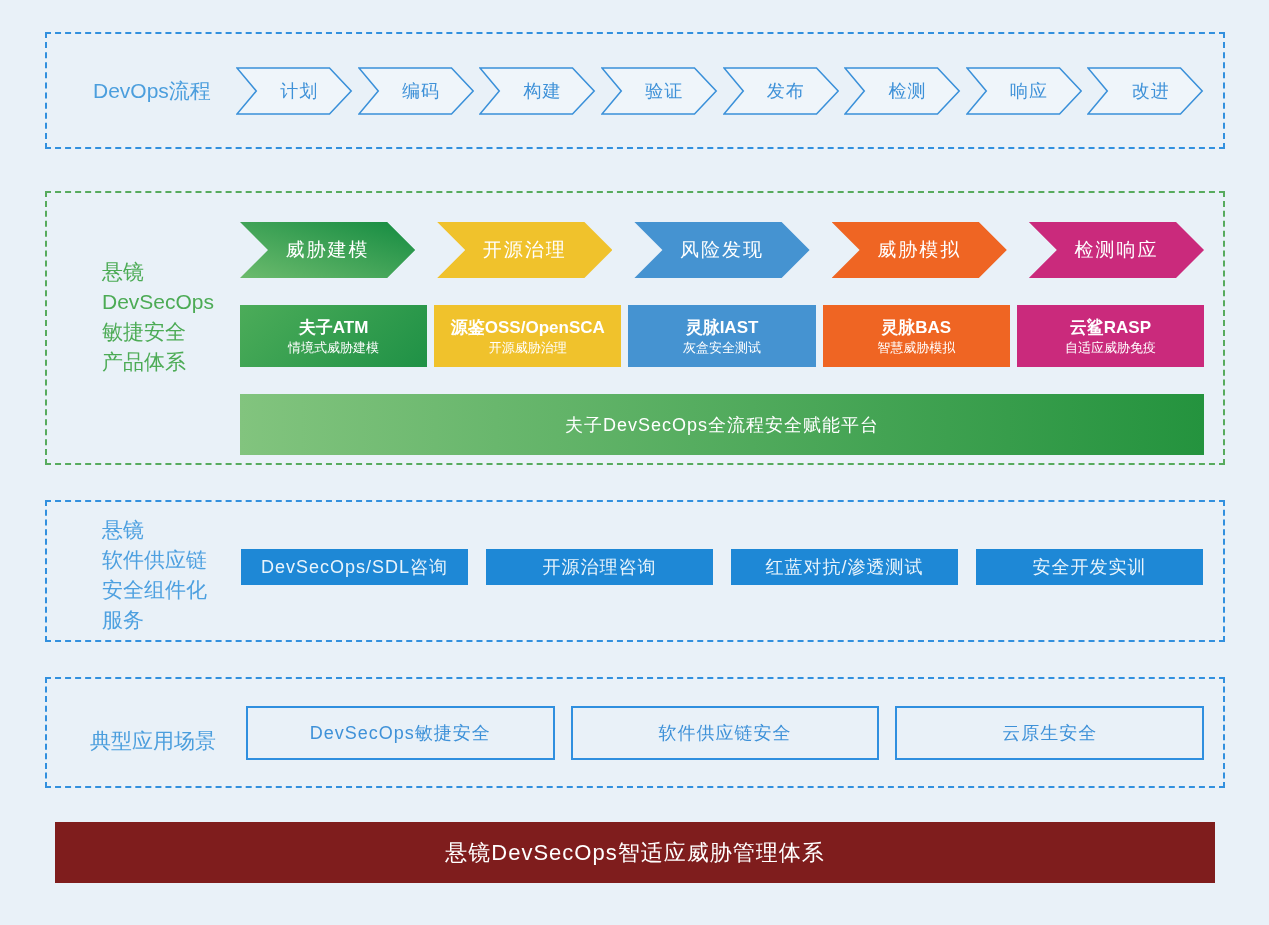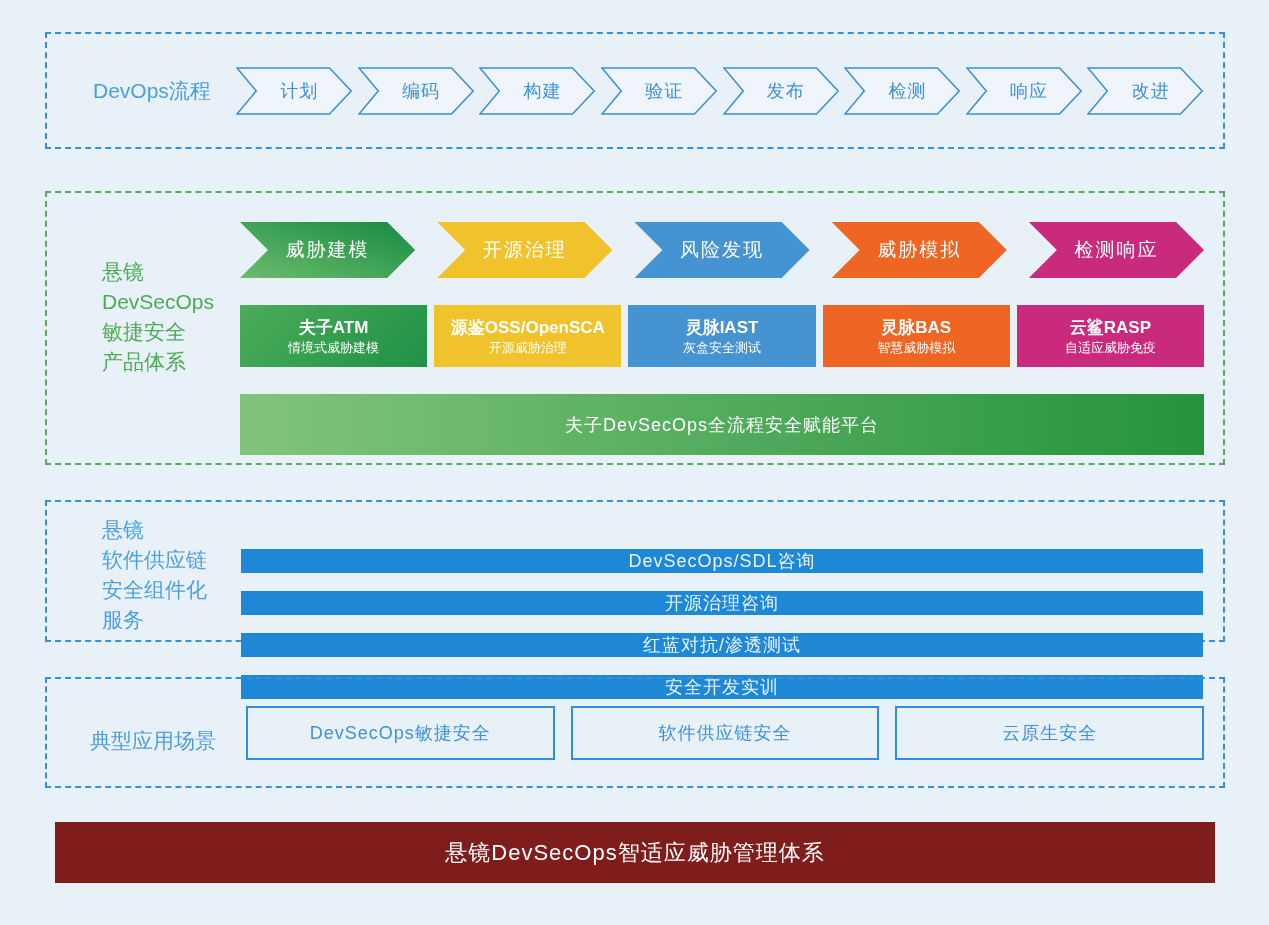--- a/index.html
+++ b/index.html
@@ -77,21 +77,21 @@
     margin-top:27px;height:61px;
     display:flex;align-items:center;justify-content:center;
     background:linear-gradient(to right,#82c47e,#24933e);
     color:#fff;font-size:18px;letter-spacing:1px;
   }
 
   
   .button-row{
     position:absolute;left:194px;top:47px;
     width:962px;height:36px;
-    display:flex;gap:18px;flex-direction:column;
+    display:flex;gap:18px;
   }
   .service-btn{
     flex:1;background:#1e88d6;
     display:flex;align-items:center;justify-content:center;
     color:#e9f4fc;font-size:18px;letter-spacing:1px;
   }
 
   
   .sec4-label{
     position:absolute;left:43px;top:8px;height:100%;

